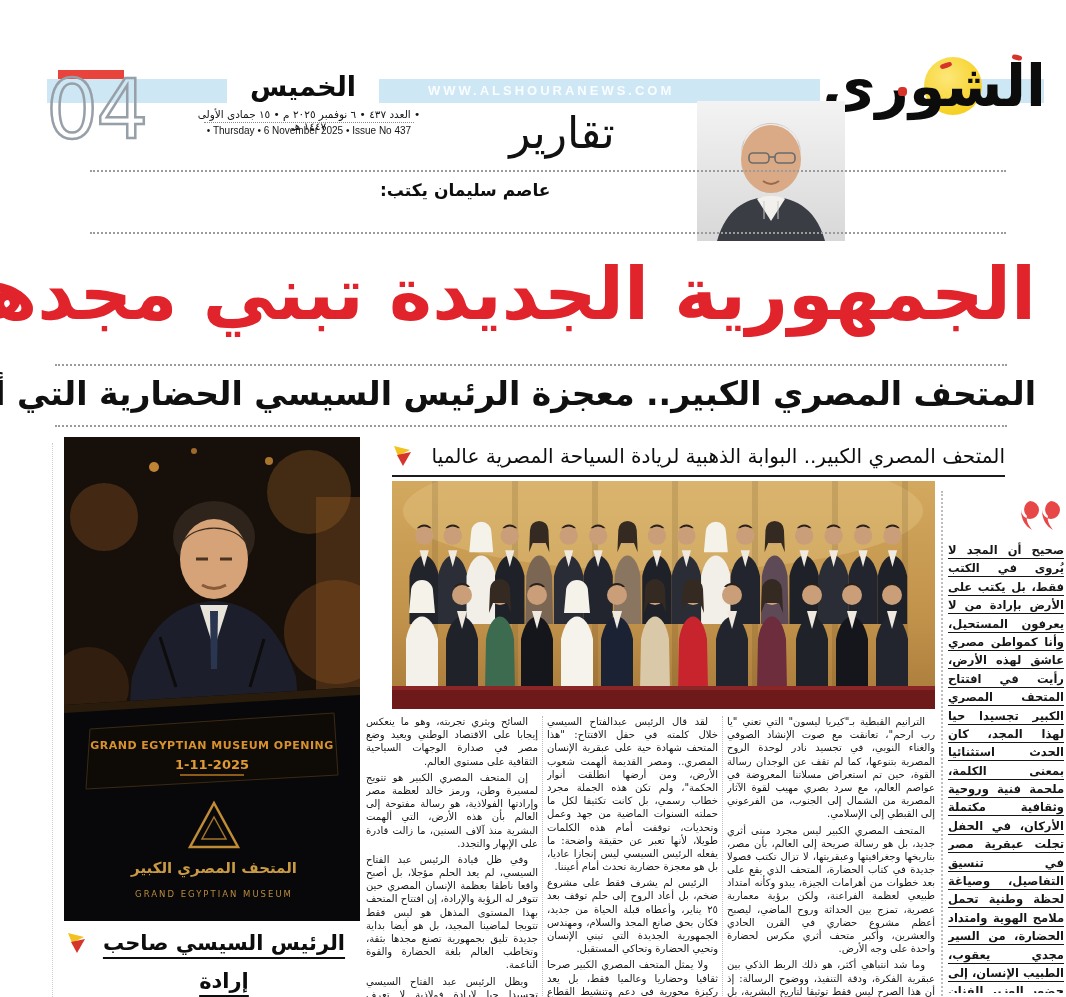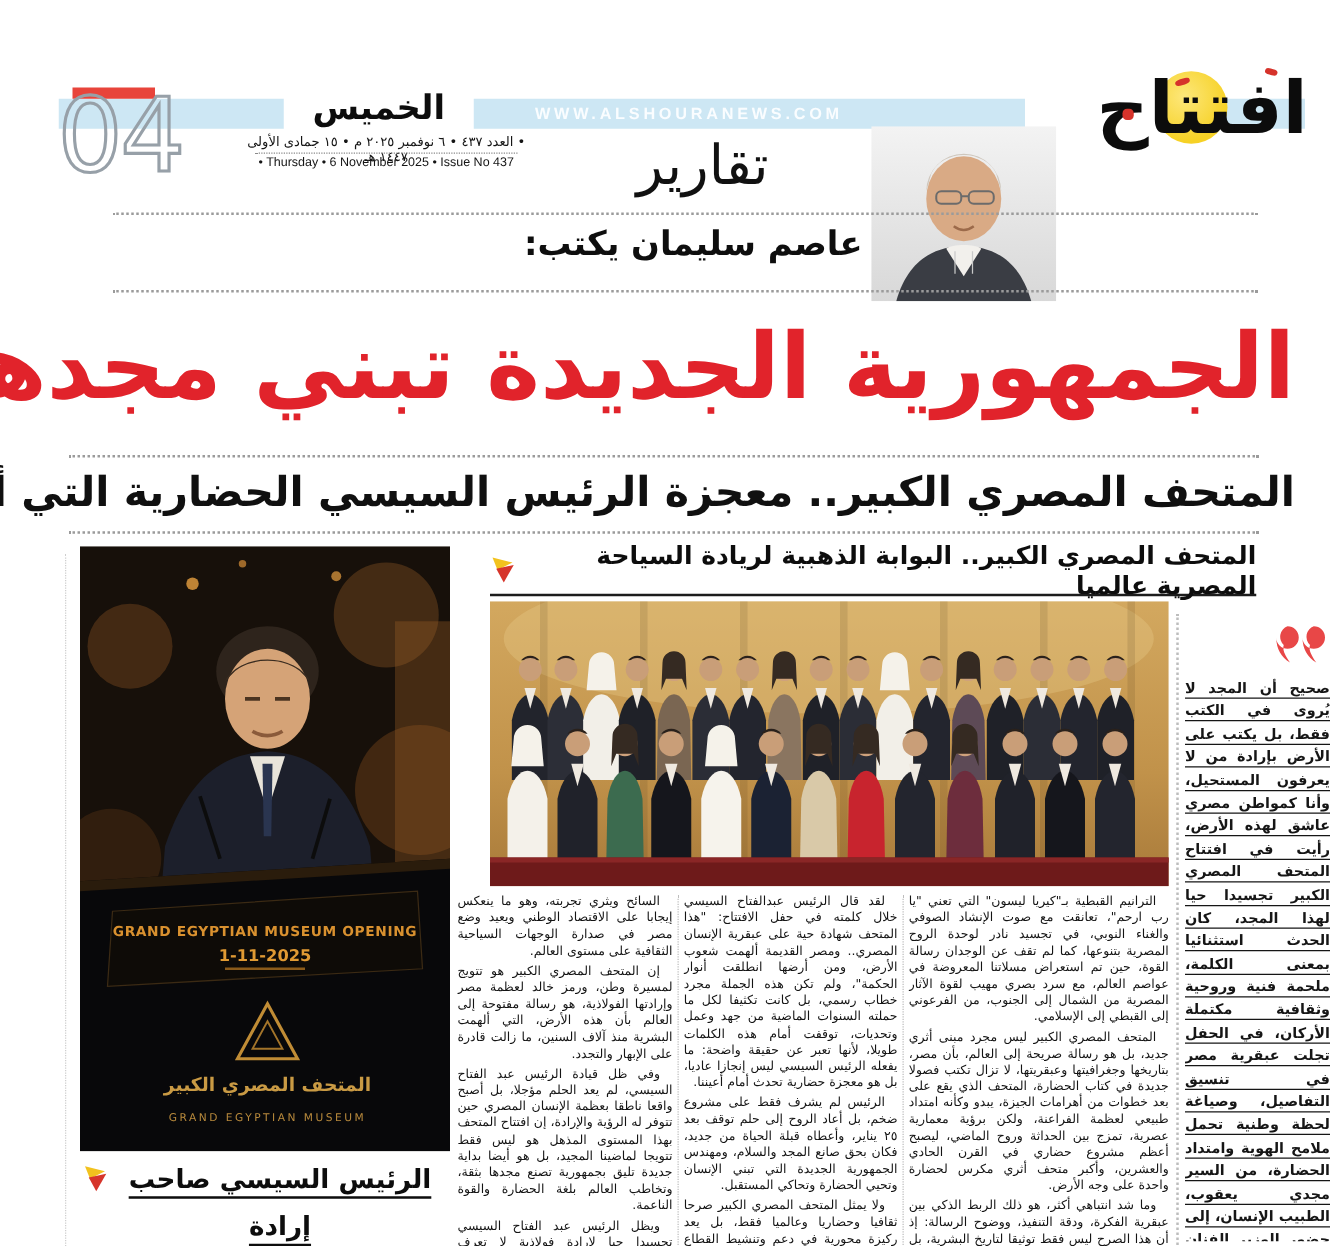--- a/index.html
+++ b/index.html
@@ -35,35 +35,35 @@
   .logo { left:822px; top:34px; width:228px; height:102px; }
   .logo-sun { position:absolute; left:102px; top:10px; width:58px; height:58px;
     border-radius:50%; background:radial-gradient(circle at 40% 35%, #fde77a, #f6d125 70%); }
   .logo-text { position:absolute; right:4px; top:-4px; font-size:58px; font-weight:bold;
     color:#0c0c0c; line-height:1.5; }
   .logo-mark { position:absolute; background:#d6332b; border-radius:40%; }
   .section { left:462px; top:94px; width:200px; text-align:center;
     font-size:44px; font-weight:normal; color:#111; }
   .columnist { left:697px; top:88px; width:148px; height:140px; }
   .dotA { left:90px; top:157px; width:916px; }
-  .byline { left:380px; top:167px; width:310px; text-align:right;
-    font-size:27px; font-weight:bold; color:#0e0e0e; }
+  .byline { left:380px; top:167px; width:310px; text-align:left;
+    font-size:17px; font-weight:bold; color:#0e0e0e; }
   .dotB { left:90px; top:219px; width:916px; }
   .headline { left:30px; top:224px; width:1006px; text-align:center;
     font-size:73px; font-weight:900; color:#e1232b; line-height:1.55;
     letter-spacing:-1px; white-space:nowrap; }
   .dotC { left:55px; top:351px; width:952px; }
   .subheadline { left:30px; top:353px; width:1006px; text-align:center;
     font-size:33px; font-weight:bold; color:#101010; line-height:1.7; white-space:nowrap; }
   .dotD { left:55px; top:412px; width:952px; }
 
   
   .cap-top { left:392px; top:424px; width:613px; height:40px;
     border-bottom:2px solid #1c1c1c; display:flex; align-items:center; gap:8px; }
-  .cap-top-text { flex:1; text-align:right; font-size:20px; font-weight:bold; color:#0d0d0d; }
+  .cap-top-text { flex:1; text-align:right; font-size:20px; font-weight:normal; color:#0d0d0d; }
   .group-photo { left:392px; top:468px; width:543px; height:228px; }
   .vdotE { left:941px; top:478px; height:512px; }
   .vdotL { left:52px; top:430px; height:560px; border-left:1.5px dotted #cecece; }
   .quote-col { left:948px; top:486px; width:116px; }
   .quote-icon { text-align:right; height:38px; }
   .quote-text { margin-top:4px; font-size:11.5px; font-weight:bold; color:#161616;
     line-height:1.6; text-align:justify; text-align-last:right;
     text-decoration:underline; text-decoration-thickness:1px; text-underline-offset:3.5px;
     max-height:452px; overflow:hidden; }
   .sisi-photo { left:64px; top:424px; width:296px; height:484px; }
@@ -95,21 +95,21 @@
 
   <div class="abs day-box rtl">الخميس</div>
   <div class="abs date-ar rtl">• العدد ٤٣٧    • ٦ نوفمبر ٢٠٢٥ م    • ١٥ جمادى الأولى ١٤٤٧ هـ</div>
   <div class="abs date-dot"></div>
   <div class="abs date-en">• Thursday   • 6 November 2025   • Issue No 437</div>
 
   <div class="abs website">WWW.ALSHOURANEWS.COM</div>
 
   <div class="abs logo">
     <div class="logo-sun"></div>
-    <div class="logo-text rtl">افتتاح</div>
+    <div class="logo-text rtl">الشورى</div>
     <div class="logo-mark" style="left:118px;top:16px;width:12px;height:5px;transform:rotate(-18deg);"></div>
     <div class="logo-mark" style="left:76px;top:40px;width:9px;height:9px;"></div>
     <div class="logo-mark" style="left:190px;top:8px;width:10px;height:5px;transform:rotate(15deg);"></div>
   </div>
 
   <div class="abs section rtl">تقارير</div>
 
   <svg class="abs columnist" viewBox="0 0 148 140">
     <defs>
       <linearGradient id="cbg" x1="0" y1="0" x2="0" y2="1">

